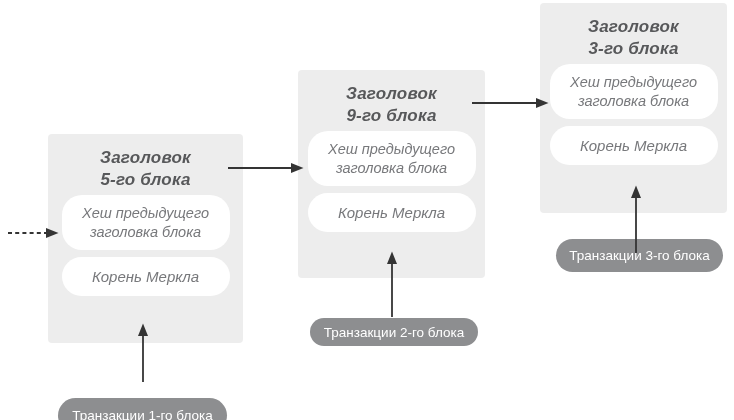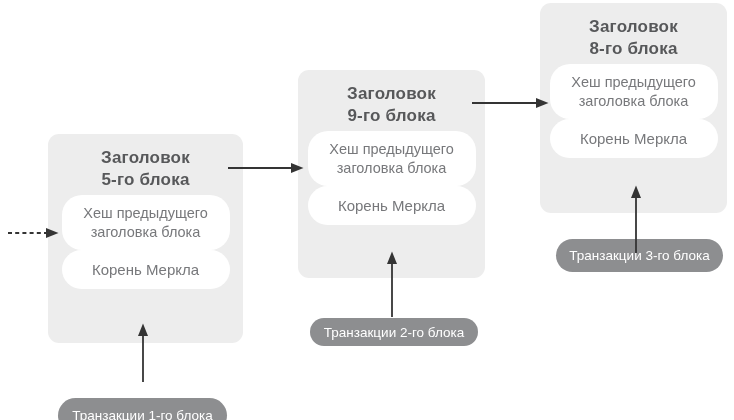--- a/index.html
+++ b/index.html
@@ -17,21 +17,22 @@
     position: relative;
     width: 734px;
     height: 420px;
     background: #ffffff;
     overflow: hidden;
     font-family: "Liberation Sans", sans-serif;
   }
   .block {
     position: absolute;
     background: var(--block-bg);
-    border-radius: 11px;
+    border-radius: 4px;
+    font-style: italic;
   }
   #block1 { left: 48px;  top: 134px; width: 195px; height: 209px; }
   #block2 { left: 298px; top: 70px;  width: 187px; height: 208px; }
   #block3 { left: 540px; top: 3px;   width: 187px; height: 210px; }
   .block-title {
     margin-top: 13px;
     text-align: center;
     font-weight: bold;
     font-size: 17px;
     line-height: 22px;
@@ -46,21 +47,21 @@
     display: flex;
     flex-direction: column;
     align-items: center;
     justify-content: center;
     color: var(--body-text);
     font-size: 14.5px;
     line-height: 19px;
     text-align: center;
   }
   .inner-box.hash   { margin-top: 4px; height: 55px; }
-  .inner-box.merkle { margin-top: 0; height: 39px; font-size: 15px; }
+  .inner-box.merkle { margin-top: 7px; height: 39px; font-size: 15px; }
   .pill {
     position: absolute;
     background: var(--pill-bg);
     color: var(--pill-text);
     border-radius: 18px;
     display: flex;
     align-items: center;
     justify-content: center;
     font-size: 13.5px;
     white-space: nowrap;
@@ -100,21 +101,21 @@
     <div class="inner-box hash">
       <div>Хеш предыдущего</div>
       <div>заголовка блока</div>
     </div>
     <div class="inner-box merkle">Корень Меркла</div>
   </div>
 
   <div class="block" id="block3">
     <div class="block-title">
       <div>Заголовок</div>
-      <div>8-го блока</div>
+      <div>3-го блока</div>
     </div>
     <div class="inner-box hash">
       <div>Хеш предыдущего</div>
       <div>заголовка блока</div>
     </div>
     <div class="inner-box merkle">Корень Меркла</div>
   </div>
 
   <div class="pill" id="pill1">Транзакции 1-го блока</div>
   <div class="pill" id="pill2">Транзакции 2-го блока</div>

